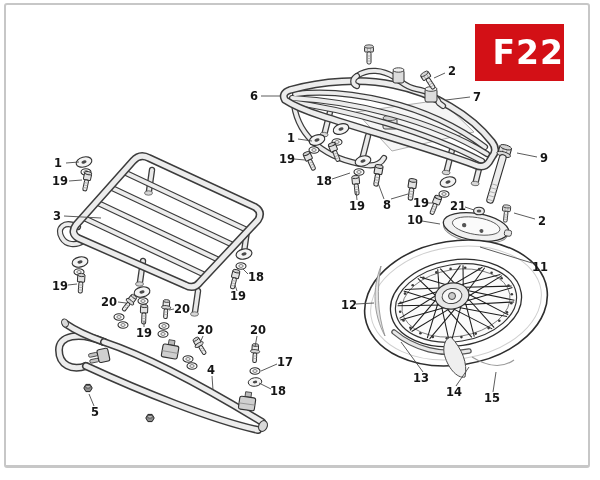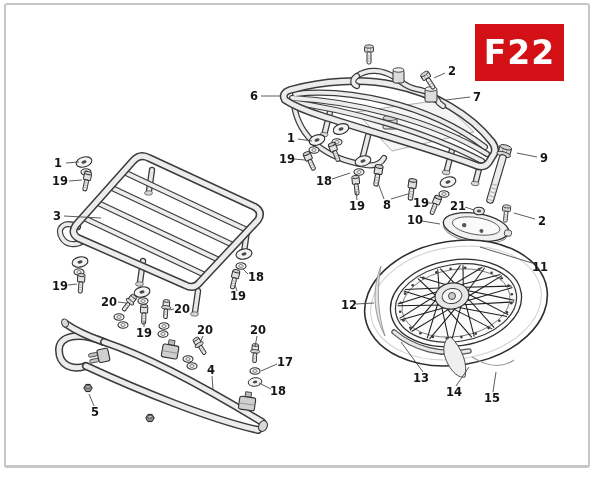--- a/index.html
+++ b/index.html
@@ -3,21 +3,21 @@
 <meta charset="utf-8">
 <title>F22</title>
 <style>
   html,body{margin:0;padding:0;background:#ffffff;}
   body{width:600px;height:480px;position:relative;overflow:hidden;
        font-family:"DejaVu Sans",sans-serif;}
   .frame{position:absolute;left:4px;top:3px;width:586px;height:465px;
          border:2px solid #c7c7c7;border-bottom:3px solid #bcbcbc;
          border-radius:3px;background:#ffffff;box-sizing:border-box;}
   .badge{position:absolute;left:475px;top:24px;width:89px;height:57px;
-         display:flex;align-items:center;justify-content:center;
+         display:flex;align-items:center;justify-content:flex-end;
          font-weight:700;font-size:33px;letter-spacing:1px;
          font-family:"DejaVu Sans",sans-serif;}
   svg#diagram{position:absolute;left:0;top:0;}
   
   .tO{fill:none;stroke:#3c3c3c;stroke-width:8;stroke-linecap:round;stroke-linejoin:round;}
   .tI{fill:none;stroke:#ececec;stroke-width:5;stroke-linecap:round;stroke-linejoin:round;}
   .sO{fill:none;stroke:#3c3c3c;stroke-width:6.2;stroke-linecap:round;stroke-linejoin:round;}
   .sI{fill:none;stroke:#ececec;stroke-width:3.8;stroke-linecap:round;stroke-linejoin:round;}
   .lbl{font:700 11.5px "DejaVu Sans",sans-serif;text-anchor:middle;dominant-baseline:central;}
   .ldr{fill:none;stroke-width:0.9;}

